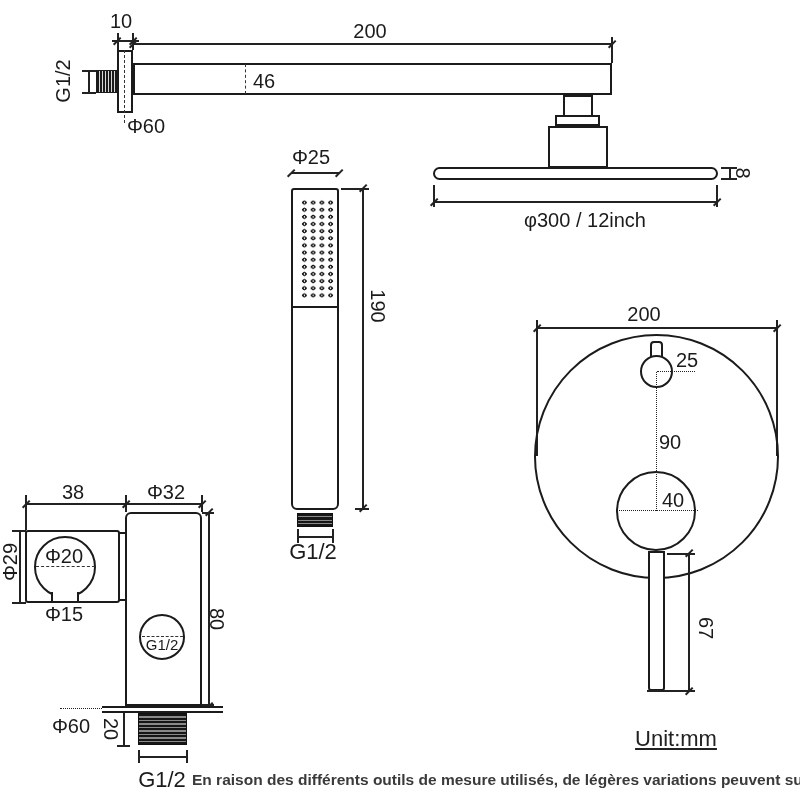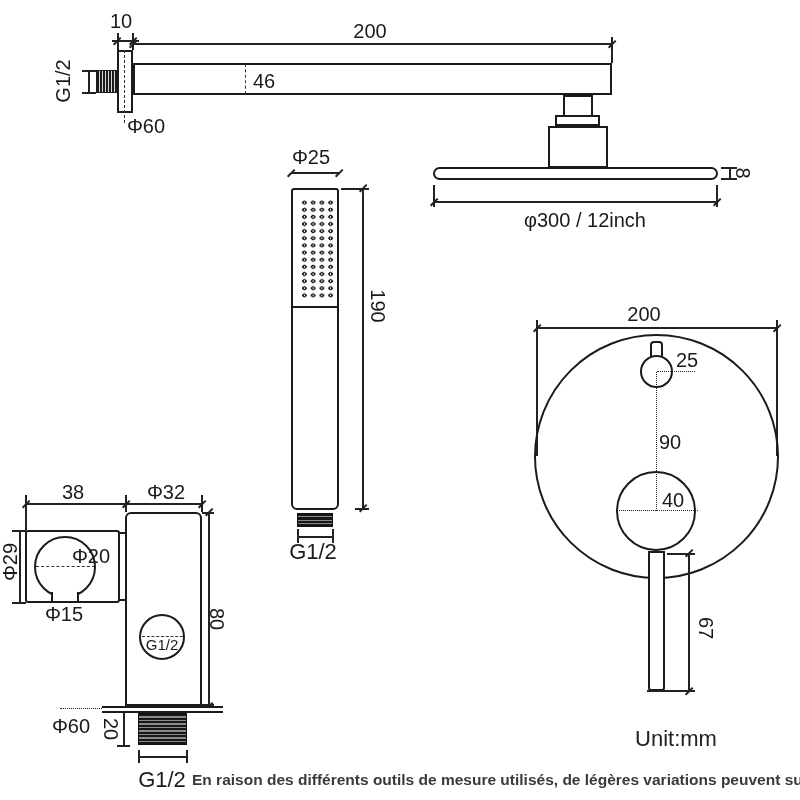--- a/index.html
+++ b/index.html
@@ -161,21 +161,21 @@
     <div class="lbl" style="left:73px;top:492px;">38</div>
     <div class="lbl" style="left:166px;top:492px;">Φ32</div>
 
     <div class="shape" style="left:25px;top:530px;width:95px;height:73px;border-radius:3px;"></div>
     <div class="shape" style="left:34px;top:536px;width:62px;height:62px;border-radius:50%;background:transparent;z-index:1;"></div>
 
     <div class="abs" style="left:52px;top:591px;width:26px;height:10px;background:#fff;z-index:2;"></div>
     <div class="vl" style="left:51px;top:592px;height:11px;background:#1b1b1b;width:2px;z-index:3;"></div>
     <div class="vl" style="left:77px;top:592px;height:11px;background:#1b1b1b;width:2px;z-index:3;"></div>
     <div class="dash-h" style="left:36px;top:566px;width:59px;z-index:4;"></div>
-    <div class="lbl" style="left:64px;top:556px;z-index:5;margin-left:27px;">Φ20</div>
+    <div class="lbl" style="left:64px;top:556px;z-index:5;">Φ20</div>
     <div class="lbl" style="left:64px;top:614px;z-index:5;">Φ15</div>
 
     <div class="hl" style="left:12px;top:530px;width:14px;"></div>
     <div class="hl" style="left:12px;top:602px;width:14px;"></div>
     <div class="vl" style="left:19px;top:530px;height:73px;"></div>
     <div class="lblv270" style="left:10px;top:562px;">Φ29</div>
 
     <div class="hl" style="left:118px;top:532px;width:9px;height:2px;background:#1b1b1b;"></div>
     <div class="hl" style="left:118px;top:599px;width:9px;height:2px;background:#1b1b1b;"></div>
 
@@ -200,16 +200,16 @@
     <div class="lblv90" style="left:111px;top:729px;">20</div>
 
     <div class="thread-h" style="left:138px;top:713px;width:49px;height:32px;"></div>
 
     <div class="vl" style="left:138px;top:750px;height:13px;"></div>
     <div class="vl" style="left:186px;top:750px;height:13px;"></div>
     <div class="hl" style="left:138px;top:756px;width:49px;"></div>
     <div class="lbl big" style="left:162px;top:780px;">G1/2</div>
   </div>
 
-  <div class="unit" style="left:676px;top:739px;">Unit:mm</div>
+  <div class="unit" style="left:676px;top:739px;text-decoration:underline;">Unit:mm</div>
   <div class="note" style="left:192px;top:771px;">En raison des différents outils de mesure utilisés, de légères variations peuvent survenir</div>
 
 </div>
 
 </body></html>

